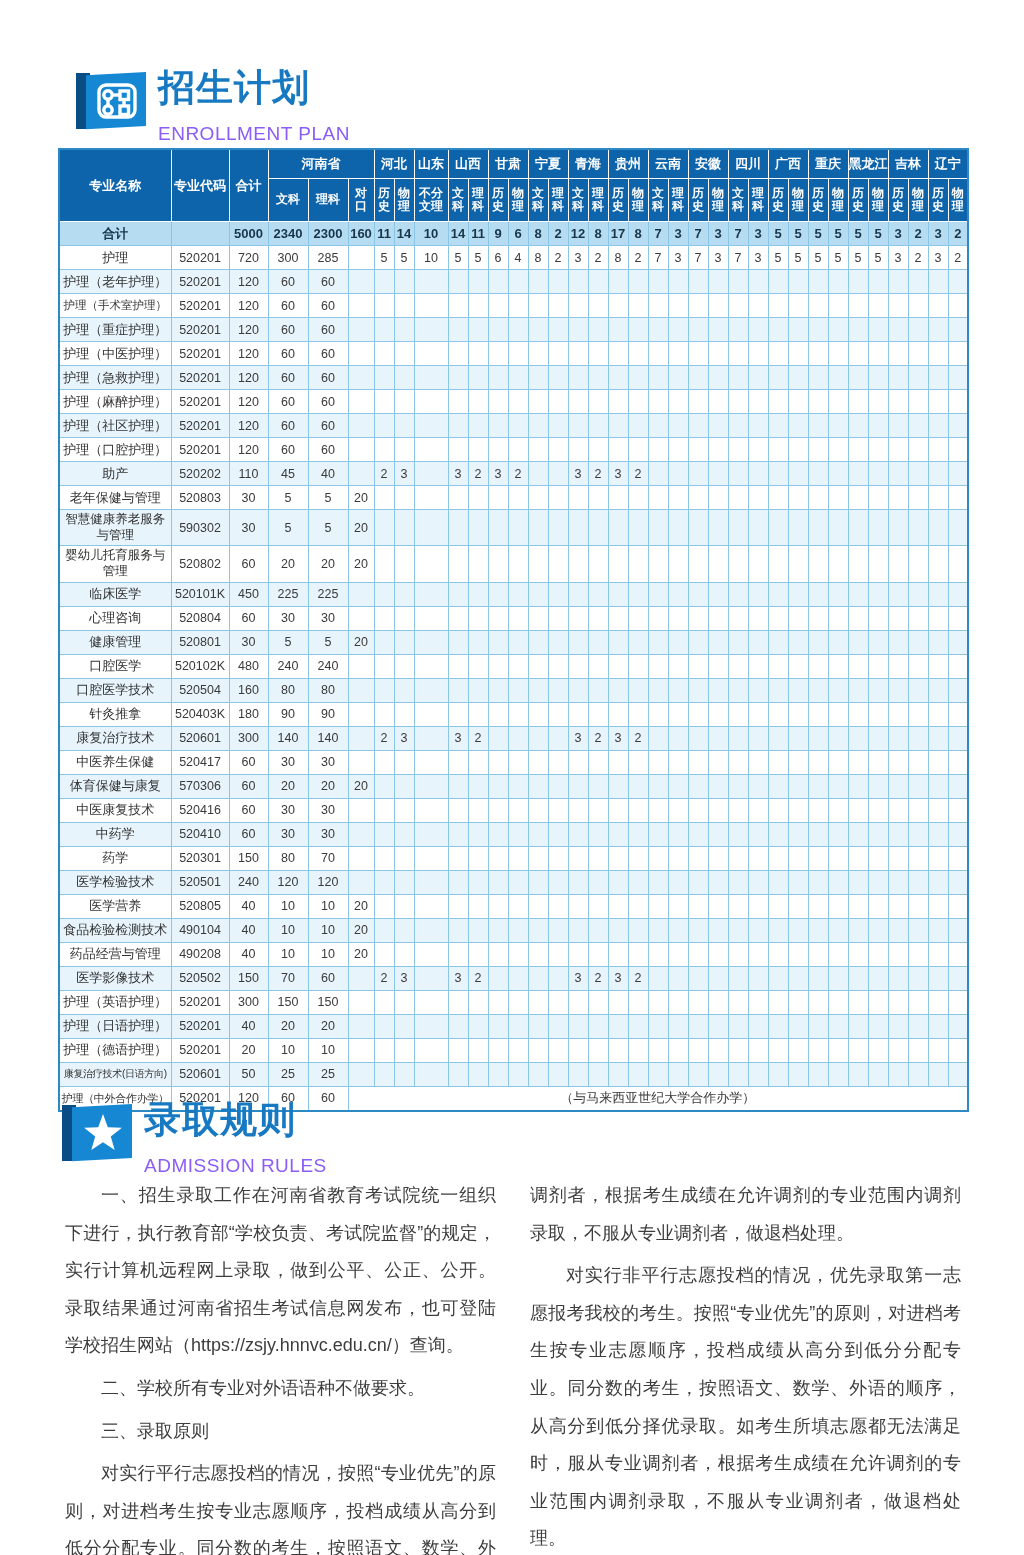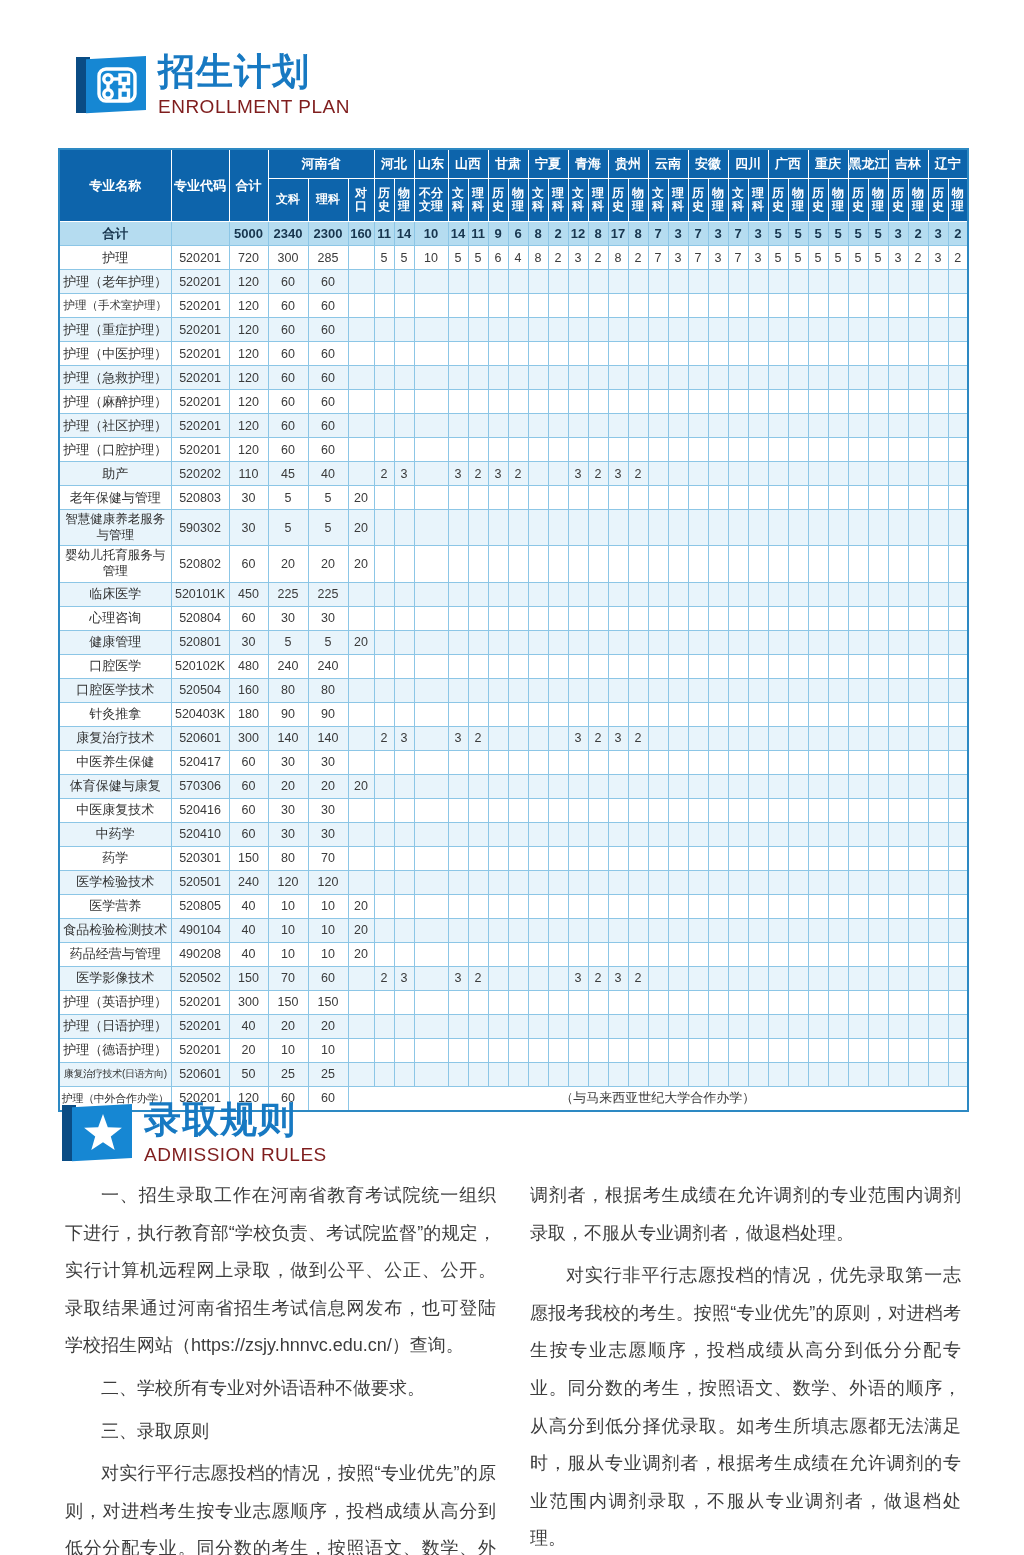--- a/index.html
+++ b/index.html
@@ -3,21 +3,21 @@
 <meta charset="utf-8">
 <style>
   html,body{margin:0;padding:0;background:#fff;}
   .page{position:relative;width:1024px;height:1555px;background:#ffffff;overflow:hidden;
         font-family:"Liberation Sans","DejaVu Sans",sans-serif;}
   
   .sec-head{position:absolute;display:flex;align-items:flex-start;}
   .sec-icon{width:78px;height:68px;flex:0 0 auto;}
   .sec-titles{margin-left:8px;}
   .sec-title{font-size:37px;font-weight:bold;color:#1779c2;line-height:1.1;letter-spacing:1px;}
-  .sec-sub{font-size:19px;color:#7f1d1d;letter-spacing:0.5px;margin-top:3px;}
+  .sec-sub{font-size:19px;color:#8b5cf6;letter-spacing:0.5px;margin-top:14px;}
   
   .tbl-wrap{position:absolute;left:58px;top:148px;}
   table{border-collapse:collapse;table-layout:fixed;width:909px;border:2px solid #2d89c3;}
   th,td{border:1px solid #8cc6e6;text-align:center;vertical-align:middle;padding:0;overflow:hidden;}
   thead th{background:#0d64ab;color:#ffffff;border:1px solid rgba(255,255,255,0.45);font-weight:bold;}
   thead tr.r1 th{height:28px;font-size:13px;white-space:nowrap;}
   thead tr.r2 th{height:42px;font-size:12px;line-height:1.12;white-space:pre-line;}
   thead th.h-wide{font-size:13px;}
   tbody td{height:23px;font-size:12.5px;color:#3a3a3a;}
   tr.total-row td{background:#b5dcf0;font-weight:bold;color:#17354e;font-size:13px;}
@@ -35,21 +35,21 @@
   .rules .col.left{margin-right:24px;}
   .para{margin:5px;font-size:18px;line-height:37.6px;color:#3d3d3d;text-align:justify;text-indent:2em;}
   .para.noindent{text-indent:0;}
   .url{color:#3d3d3d;text-decoration:none;}
 </style>
 </head>
 <body>
 
 <div class="page">
 
-  <div class="sec-head" style="left:72px;top:52px;">
+  <div class="sec-head" style="left:72px;top:68px;">
     <span class="sec-icon">
       <svg width="78" height="68" viewBox="0 0 78 68">
         <rect x="4" y="5" width="14" height="56" fill="#0a4c84"></rect>
         <g transform="skewY(-3)">
           <rect x="14" y="8" width="60" height="54" fill="#1687d3"></rect>
         </g>
         <g stroke="#ffffff" stroke-width="3.4" fill="none">
           <rect x="27" y="17" width="36" height="32" rx="7"></rect>
           <circle cx="36" cy="27" r="4.2"></circle>
           <rect x="48" y="23" width="8.5" height="8.5"></rect>

